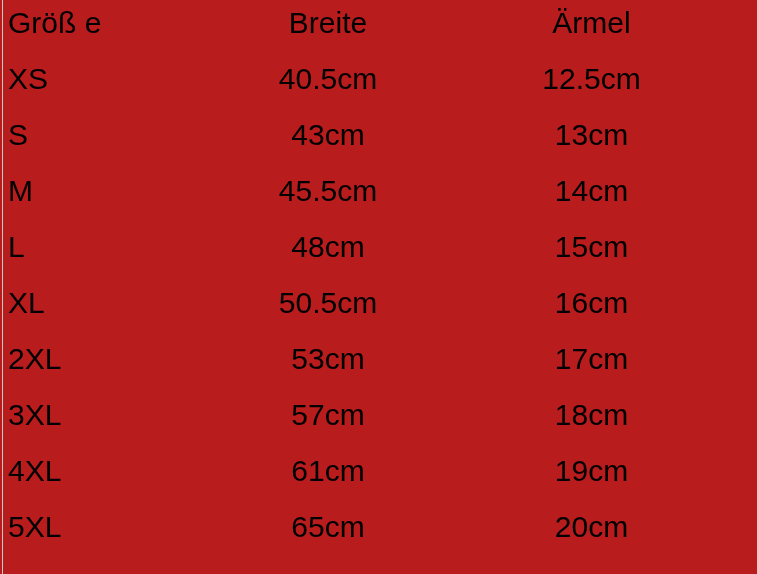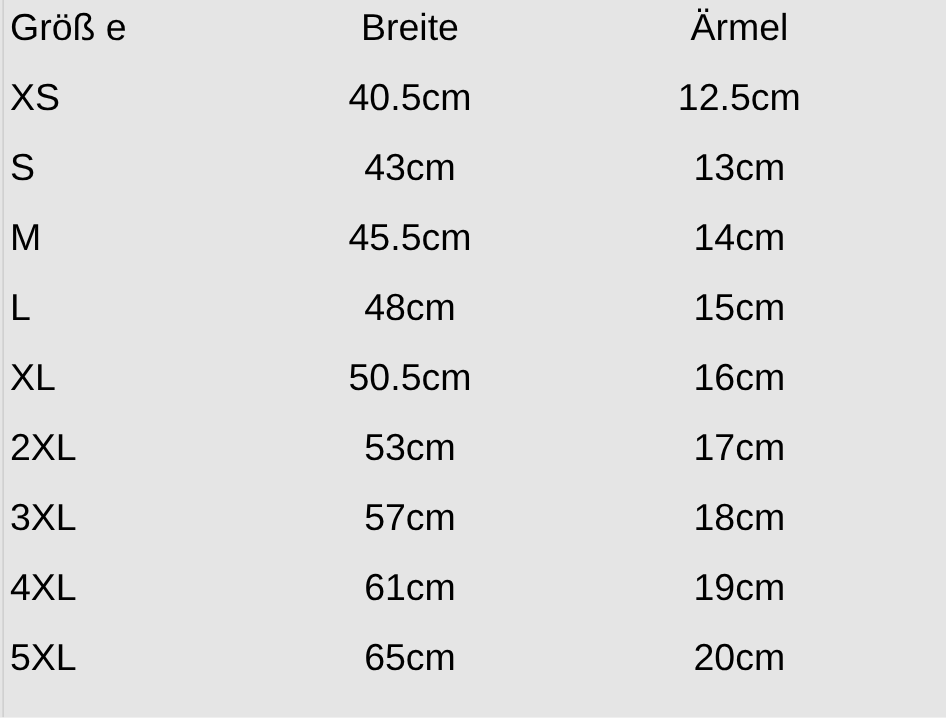--- a/index.html
+++ b/index.html
@@ -3,21 +3,21 @@
 <meta charset="utf-8">
 <style>
   html, body {
     margin: 0;
     padding: 0;
   }
   .screen {
     position: relative;
     width: 757px;
     height: 574px;
-    background: #e5e5e5;
+    background: #b91c1c;
     overflow: hidden;
     font-family: "Liberation Sans", sans-serif;
     color: #000000;
   }
   .left-line {
     position: absolute;
     left: 2px;
     top: 0;
     width: 1px;
     height: 100%;

